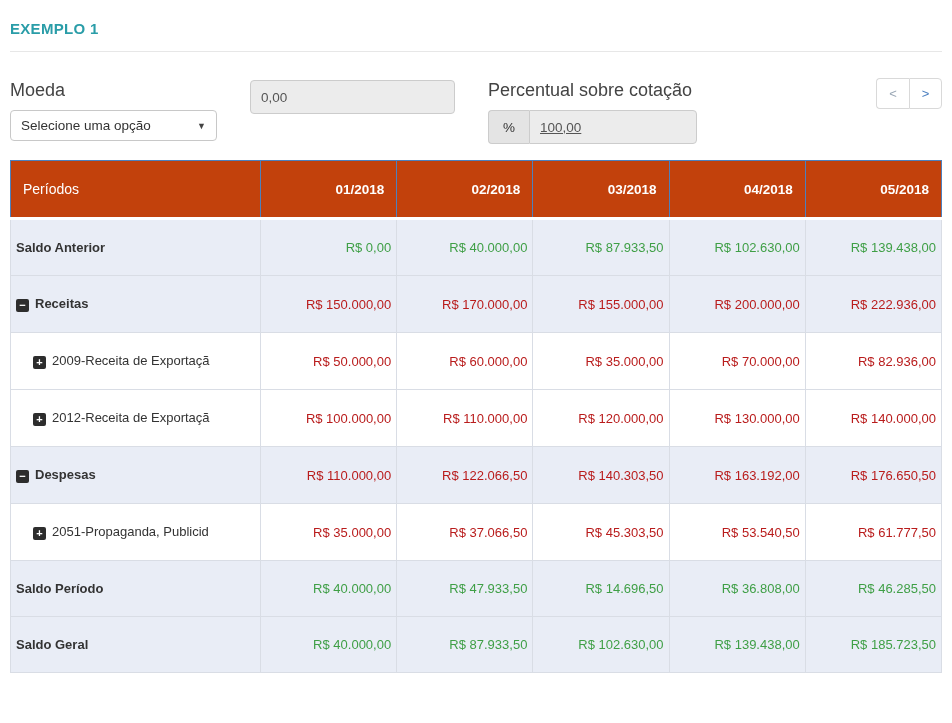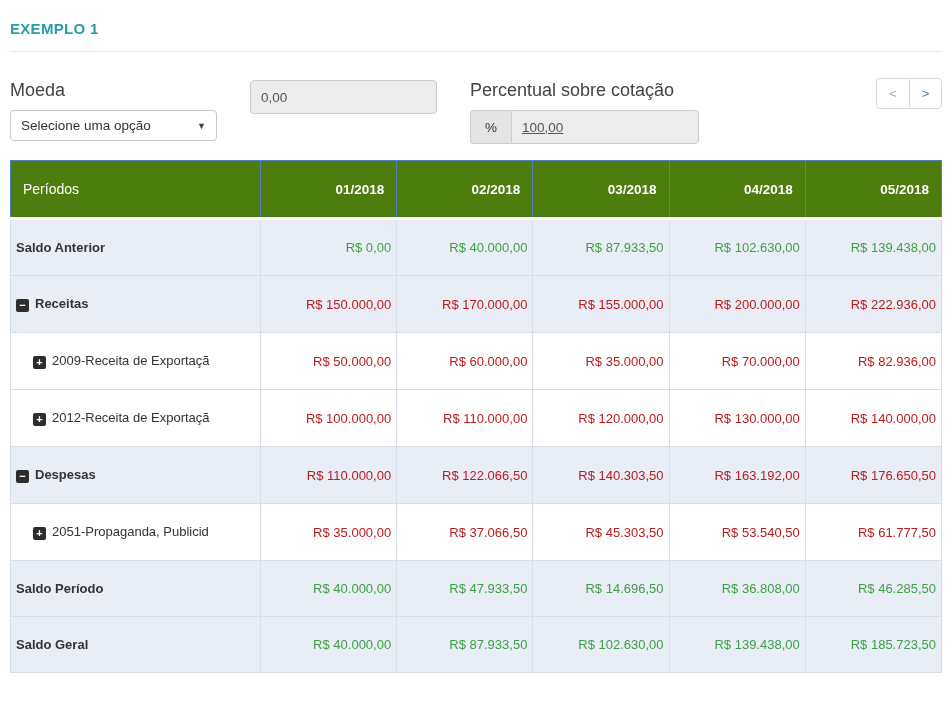--- a/index.html
+++ b/index.html
@@ -29,55 +29,55 @@
   .select-box {
     width: 207px; height: 31px;
     border: 1px solid #c8c8c8; border-radius: 4px;
     background: #fff;
     display: flex; align-items: center; justify-content: space-between;
     padding: 12px 10px; font-size: 13.5px; color: #333; cursor: pointer; gap: 36px;
   }
   .caret { font-size: 9px; color: #444; }
 
   .text-input {
-    width: 187px; height: 34px;
+    width: 205px; height: 34px;
     border: 1px solid #ccc; border-radius: 4px;
     background: #ececec; color: #555;
     padding: 0 10px; font-size: 13.5px;
     font-family: "Liberation Sans", sans-serif;
   }
 
   .input-group { display: flex; width: 210px; }
   .input-addon {
     background: #e4e4e4; border: 1px solid #ccc; border-right: none;
     border-radius: 4px 0 0 4px;
     display: flex; align-items: center; padding: 0 14px;
     font-size: 13.5px; color: #333; height: 34px;
   }
-  .input-group .text-input { width: 188px; border-radius: 0 4px 4px 0; text-decoration: underline; }
+  .input-group .text-input { width: 168px; border-radius: 0 4px 4px 0; text-decoration: underline; }
 
   
   .pager { position: absolute; right: 0; top: -2px; display: flex; }
   .pager-btn {
     width: 33px; height: 31px; background: #fff;
     border: 1px solid #d9d9d9;
     display: flex; align-items: center; justify-content: center;
     font-size: 13px; cursor: pointer;
   }
   .pager-btn.prev { border-radius: 4px 0 0 4px; color: #9aa7b5; border-right: none; }
   .pager-btn.next { border-radius: 0 4px 4px 0; color: #4a7ebf; }
 
   
   table.grid {
     width: 932px; border-collapse: collapse; table-layout: fixed;
     margin-bottom: 12px;
   }
   .grid col.first { width: 250px; }
   .grid thead th {
-    background: #4d7c0f; color: #fff;
+    background: #c2410c; color: #fff;
     padding: 20px 12px; font-size: 13.5px;
     border: 1px solid #4d80bd;
   }
   .grid thead th.col-periods { text-align: left; font-weight: normal; font-size: 14px; }
   .grid thead th.col-month { text-align: right; font-weight: bold; }
   .grid thead tr { border-bottom: 3px solid #ffffff; }
 
   .grid td {
     border: 1px solid #d9dde5;
     padding: 20px 5px;

